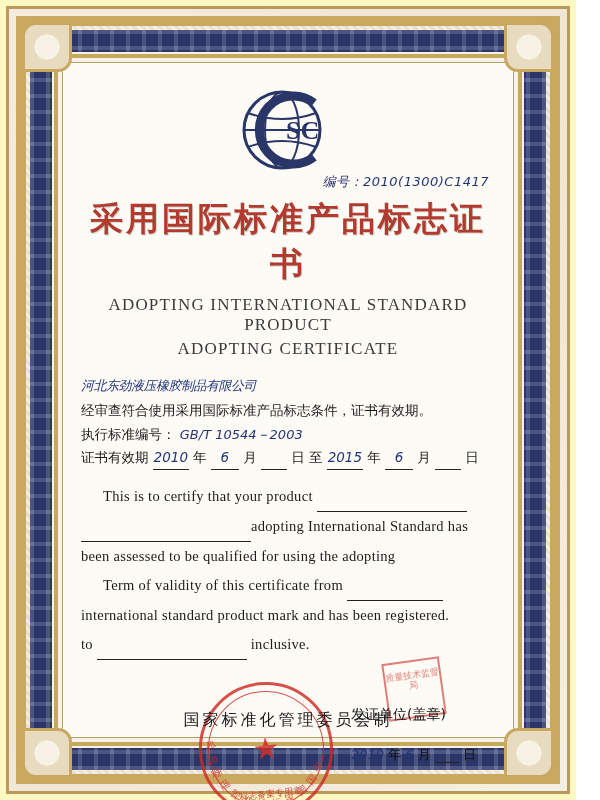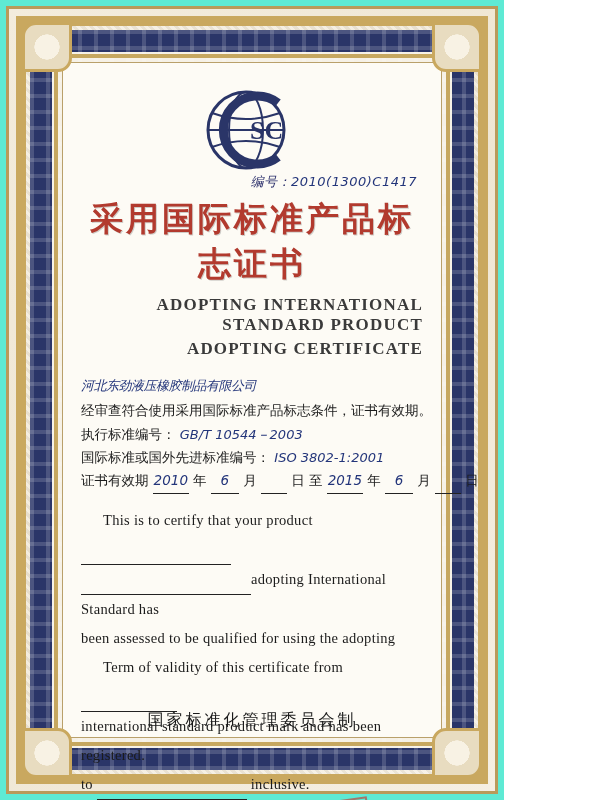--- a/index.html
+++ b/index.html
@@ -9,23 +9,23 @@
   }
   body {
     width: 600px;
     height: 800px;
     font-family: "Liberation Serif", serif;
     overflow: hidden;
   }
 
   .certificate {
     position: relative;
-    width: 504px;
+    width: 576px;
     height: 800px;
-    background: #5eead4;
+    background: #fef9c3;
     box-sizing: border-box;
     padding-left: 9px;
   }
 
   
   .border-outer {
     position: absolute;
     left: 6px; top: 6px; right: 6px; bottom: 6px;
     border: 3px solid #b99a5a;
     background: linear-gradient(135deg,#f3ecdd 0%, #efe6d3 50%, #f5efe3 100%);
@@ -121,27 +121,26 @@
     text-align: center;
     font-family: "DejaVu Sans", sans-serif;
     font-weight: bold;
     font-size: 33px;
     letter-spacing: 3px;
     color: #b23a2e;
     text-shadow: 1px 1px 0 rgba(0,0,0,0.18);
     margin-top: 6px;
   }
   .title-en1, .title-en2 {
-    text-align: right;
+    text-align: center;
     font-family: "Liberation Serif", serif;
     font-size: 17px;
     letter-spacing: 1.2px;
     color: #3a3a3a;
     margin-top: 8px;
-    font-weight: bold;
   }
   .title-en2 { margin-top: 4px; }
 
   .body {
     margin-top: 16px;
     font-size: 13.5px;
     color: #1d1d1d;
     line-height: 1.72;
   }
 
@@ -332,24 +331,20 @@
       <div class="handwritten-row">河北东劲液压橡胶制品有限公司</div>
 
 
       <div class="line cn-row">经审查符合使用采用国际标准产品标志条件，证书有效期。</div>
 
       <div class="line cn-row">
         <span>执行标准编号：</span>
         <span class="hand">GB/T 10544－2003</span>
       </div>
 
-      <div class="line cn-row">
-        <span>国际标准或国外先进标准编号：</span>
-        <span class="hand">ISO 3802-1:2001</span>
-      </div>
 
       <div class="line cn-row">
         <span>证书有效期</span>
         <span class="ul" style="width:36px">2010</span>
         <span>年</span>
         <span class="ul" style="width:28px">6</span>
         <span>月</span>
         <span class="blank" style="width:26px">&nbsp;</span>
         <span>日</span>
         <span>至</span>

